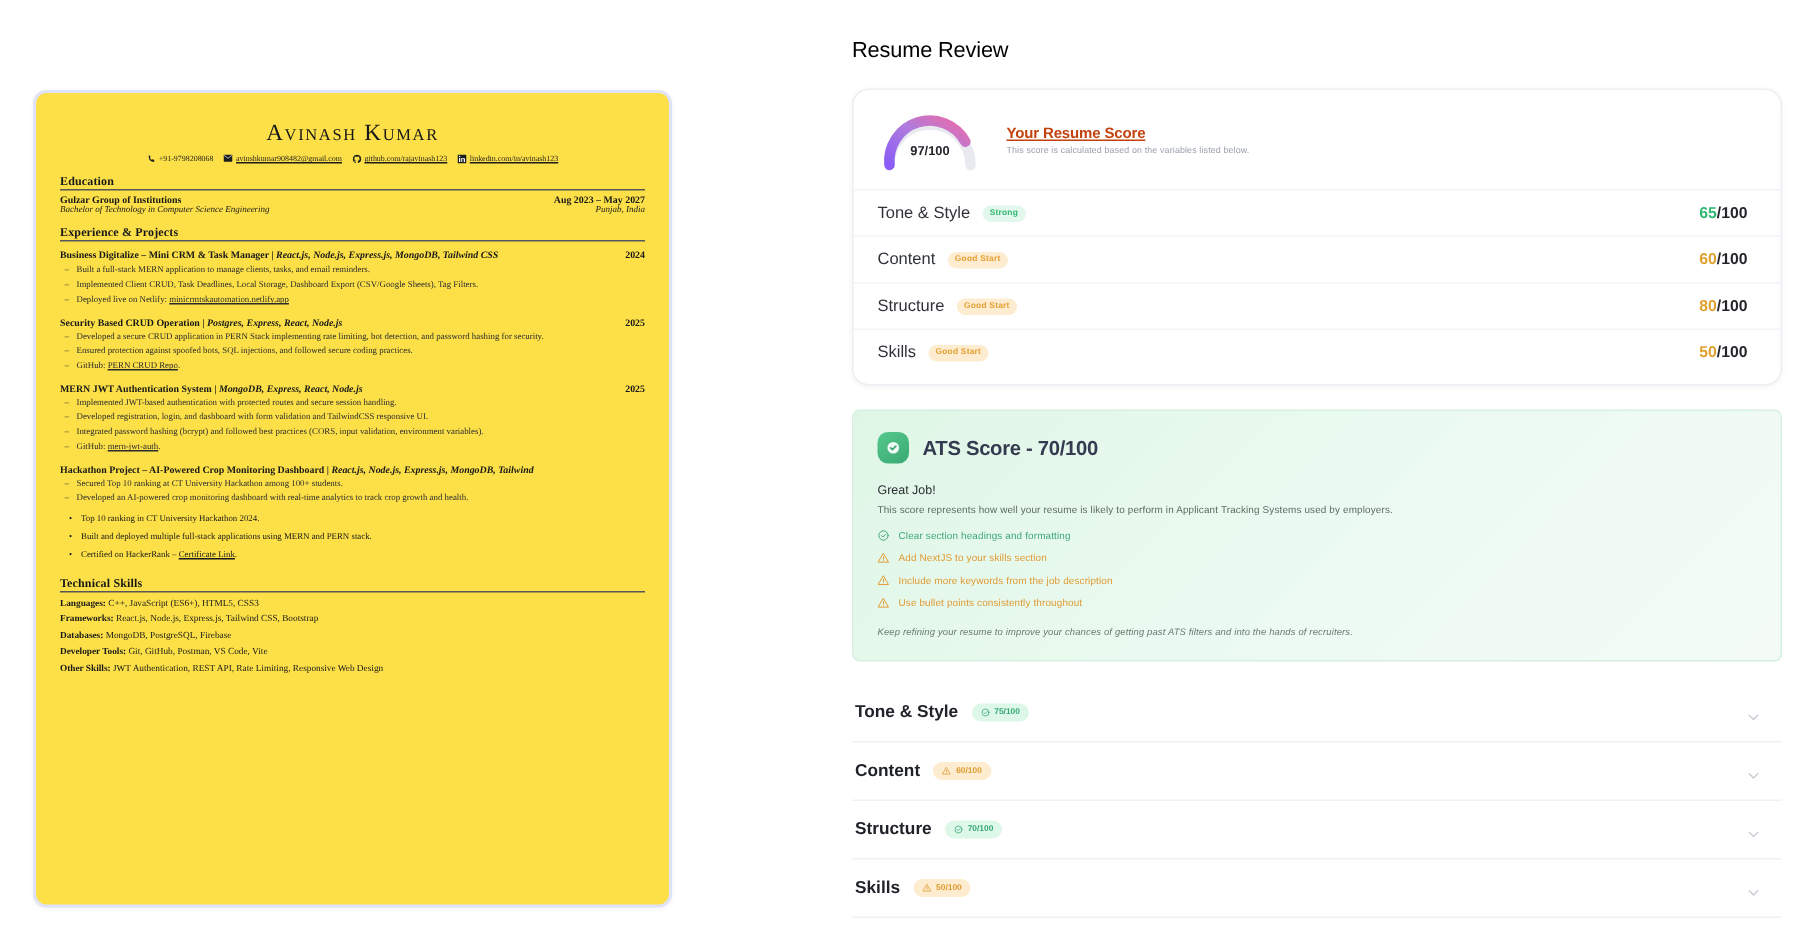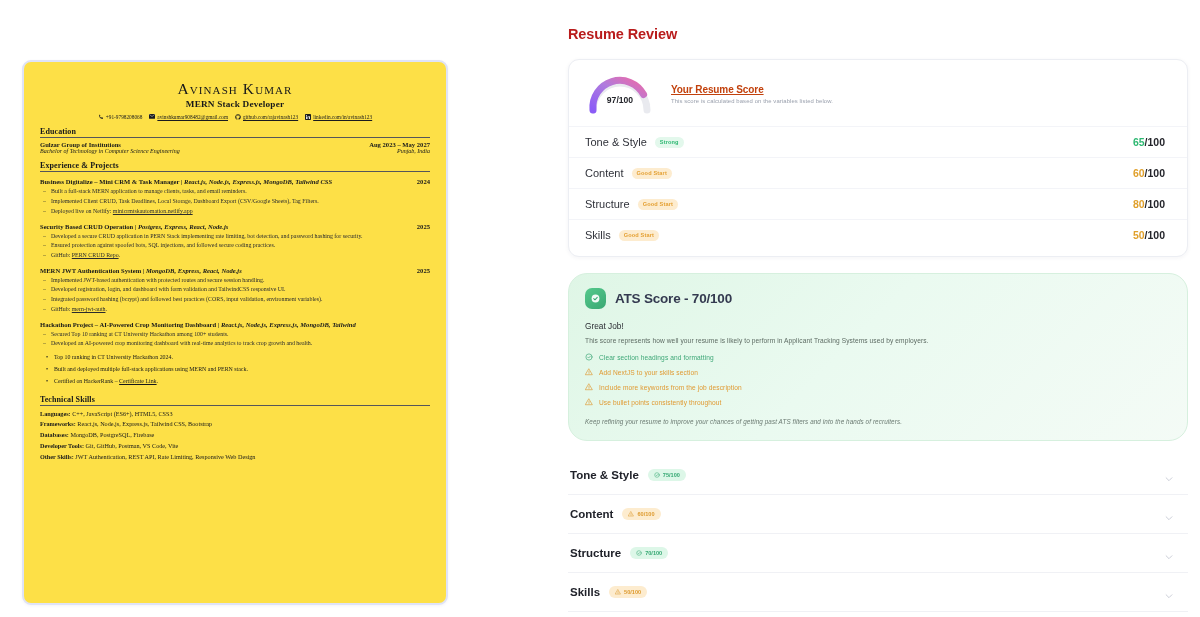--- a/index.html
+++ b/index.html
@@ -50,21 +50,21 @@
   .ach ul { list-style:none; margin-top:3px; }
   .ach li { font-size:5.9px; line-height:2.0; padding-left:14px; position:relative; }
   .ach li:before { content:"•"; position:absolute; left:6px; }
   .ach li u { text-decoration:underline; }
   .skills-list { margin-top:3px; }
   .skills-list div { font-size:6.2px; line-height:1.75; }
   .skills-list b { font-weight:700; }
 
   
   .review { position:absolute; left:548px; top:0; width:652px; height:617px; background:#fff; padding:26px 12px 0 20px; }
-  .review-title { font-size:14.5px; font-weight:700; color:#b91c1c; letter-spacing:-.1px; }
+  .review-title { font-size:14.5px; font-weight:400; color:#000000; letter-spacing:-.1px; }
 
   .card {
     margin-top:17px; background:#fff; border:1px solid #eceef3; border-radius:11px;
     box-shadow:0 1px 4px rgba(30,40,80,.05);
   }
   .score-head { display:flex; align-items:center; gap:16px; padding:12px 18px 10px 16px; }
   .gauge { position:relative; width:70px; height:44px; flex:0 0 auto; }
   .gauge svg { display:block; }
   .gauge .gnum {
     position:absolute; left:0; right:0; top:23px; text-align:center;
@@ -83,21 +83,21 @@
   .pill {
     margin-left:8px; font-size:5.6px; font-weight:700; padding:2.5px 5px;
     border-radius:6px; letter-spacing:.15px;
   }
   .pill.strong { background:#e3f8ec; color:#2eb872; }
   .pill.good   { background:#fdeccf; color:#e4a033; }
   .metric-score { margin-left:auto; font-size:10.5px; font-weight:700; color:#24252b; }
 
   
   .ats {
-    margin-top:16px; border-radius:19px; padding:14px 18px 15px 16px;
+    margin-top:16px; border-radius:5px; padding:14px 18px 15px 16px;
     background:linear-gradient(135deg,#dff6e6 0%, #eafaf0 45%, #f4fbf6 100%);
     border:1px solid #d6f0de;
   }
   .ats-head { display:flex; align-items:center; gap:9px; }
   .ats-badge {
     width:21px; height:21px; border-radius:7px; flex:0 0 auto;
     background:linear-gradient(145deg,#55c98c,#3aa873);
     display:flex; align-items:center; justify-content:center;
   }
   .ats-head h3 { font-size:13.5px; font-weight:700; color:#343a50; letter-spacing:-.2px;}
@@ -130,21 +130,20 @@
 <body>
 
 <div class="app">
   <div class="topline"></div>
 
   <div class="resume-pane">
     <div class="resume-card">
       <div class="doc">
 
         <div class="doc-name">Avinash Kumar</div>
-        <div class="doc-role">MERN Stack Developer</div>
 
         <div class="contact-line" id="contact-line">
             <span class="contact-item">
               <span class="ci"><svg width="6" height="6" viewBox="0 0 24 24" fill="#1b1c1e">
                   <path d="M6.6 2.5c.7 0 1.3.4 1.5 1l1 2.6c.2.6 0 1.3-.5 1.7l-1.2.9a12 12 0 0 0 5.9 5.9l.9-1.2c.4-.5 1.1-.7 1.7-.5l2.6 1c.6.2 1 .8 1 1.5v2.6c0 .9-.7 1.6-1.6 1.5C9.1 19 5 14.9 4.5 4.1A1.5 1.5 0 0 1 6 2.5z"></path>
                 </svg></span>
               <span>+91-9798208068</span>
             </span>
             <span class="contact-item">
               <span class="ci"><svg width="6" height="4.800000000000001" viewBox="0 0 24 19" fill="#1b1c1e">

